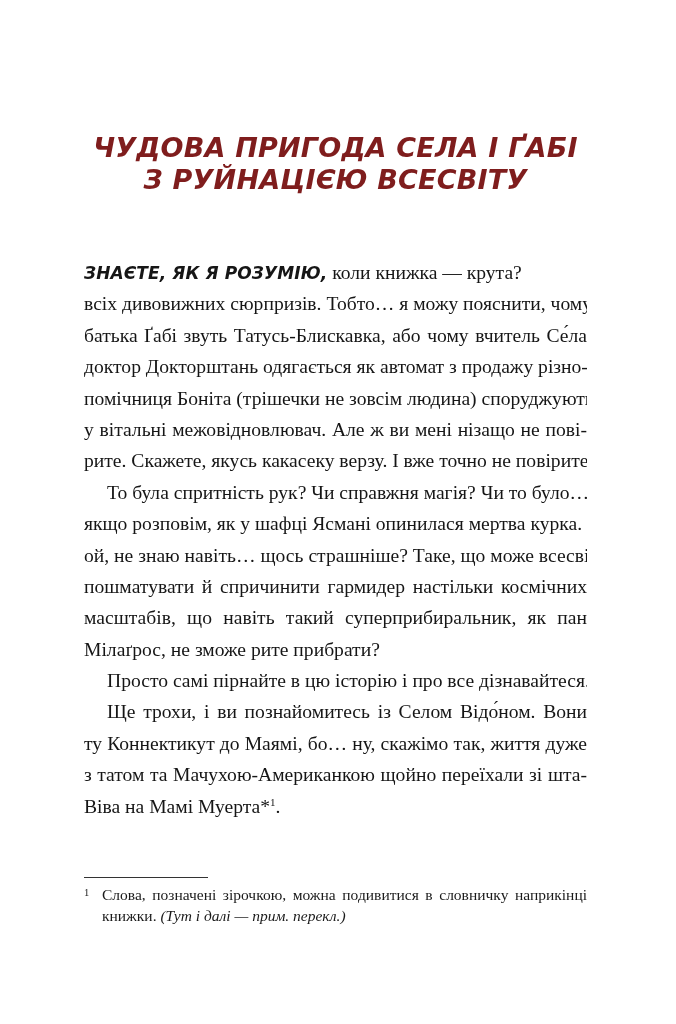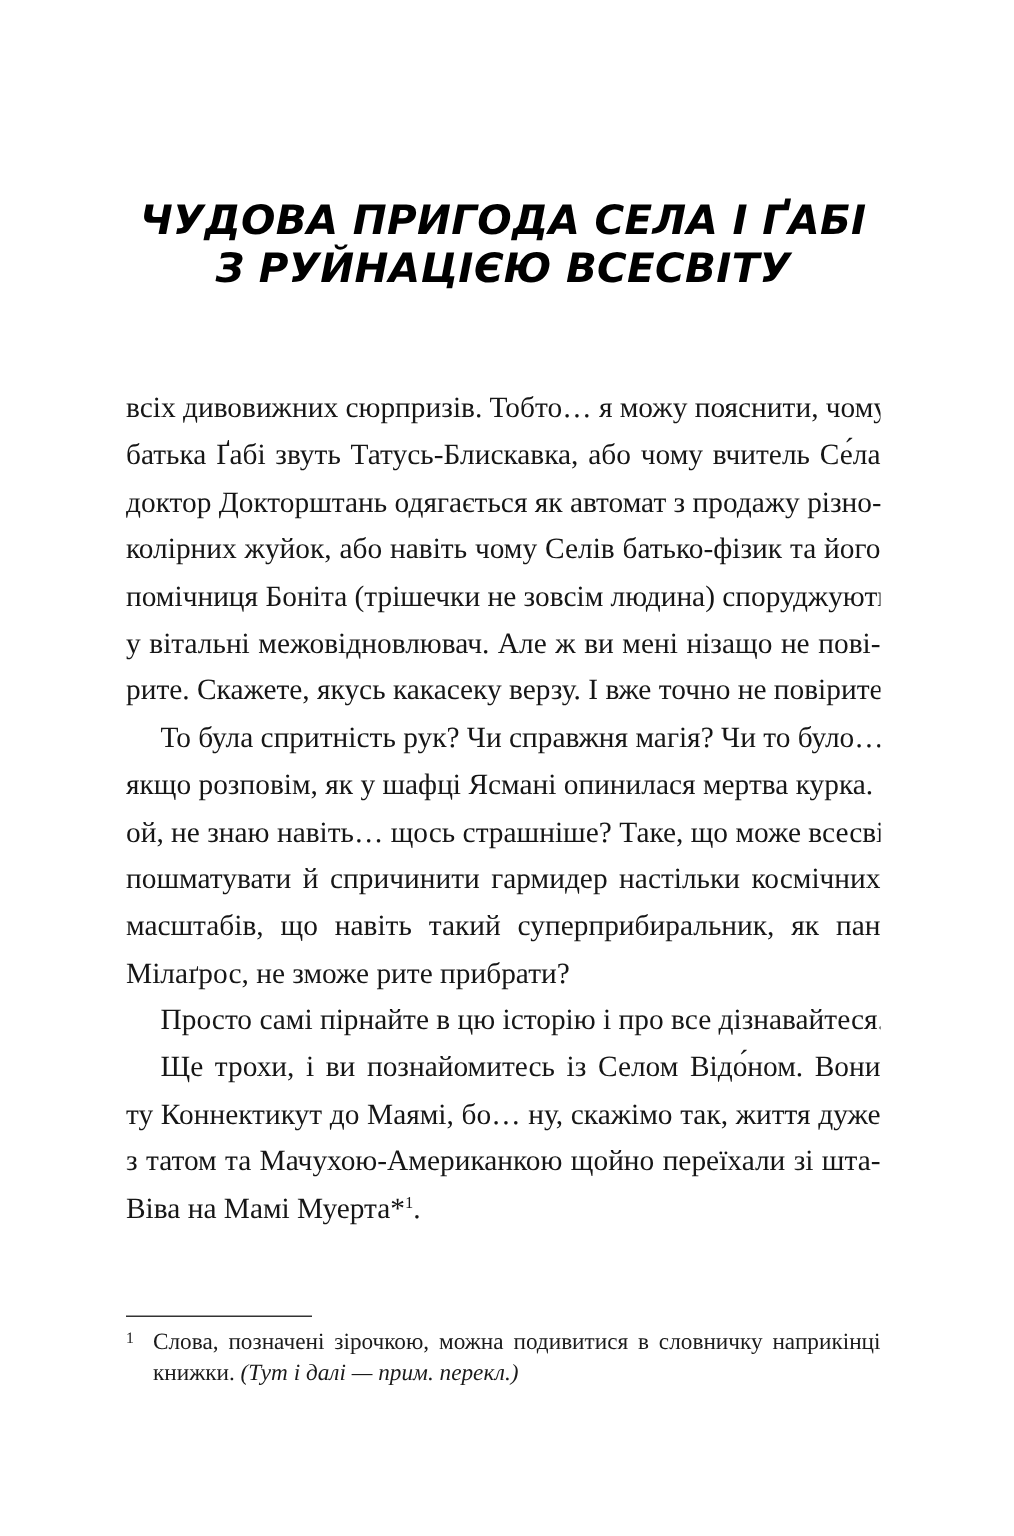--- a/index.html
+++ b/index.html
@@ -26,21 +26,21 @@
       left: 84px;
       top: 132px;
       width: 503px;
       text-align: center;
       font-family: "DejaVu Sans", sans-serif;
       font-weight: bold;
       font-style: italic;
       font-size: 27px;
       line-height: 32px;
       letter-spacing: 0.2px;
-      color: #000000;
+      color: #7f1d1d;
       margin: 0;
     }
     .chapter-title .tline {
       display: block;
       white-space: nowrap;
     }
     .body-text {
       position: absolute;
       left: 84px;
       top: 257px;
@@ -123,25 +123,25 @@
 
 <div class="page">
 
   <h1 class="chapter-title">
     <span class="tline">ЧУДОВА ПРИГОДА СЕЛА І ҐАБІ</span>
     <span class="tline">З РУЙНАЦІЄЮ ВСЕСВІТУ</span>
   </h1>
 
   <div class="body-text">
 
+    <span class="line last"><span class="lead-in">ЗНАЄТЕ, ЯК Я РОЗУМІЮ,</span><span> коли книжка — крута?</span></span>
 
     <span class="line">всіх дивовижних сюрпризів. Тобто… я можу пояснити, чому</span>
     <span class="line">батька Ґабі звуть Татусь-Блискавка, або чому вчитель Се́ла</span>
     <span class="line">доктор Докторштань одягається як автомат з продажу різно-</span>
-    <span class="line">колірних жуйок, або навіть чому Селів батько-фізик та його</span>
     <span class="line">помічниця Боніта (трішечки не зовсім людина) споруджують</span>
     <span class="line">у вітальні межовідновлювач. Але ж ви мені нізащо не пові-</span>
     <span class="line">рите. Скажете, якусь какасеку верзу. І вже точно не повірите,</span>
     <span class="line indent">То була спритність рук? Чи справжня магія? Чи то було…</span>
 
     <span class="line last">якщо розповім, як у шафці Ясмані опинилася мертва курка.</span>
     <span class="line">ой, не знаю навіть… щось страшніше? Таке, що може всесвіт</span>
     <span class="line">пошматувати й спричинити гармидер настільки космічних</span>
     <span class="line">масштабів, що навіть такий суперприбиральник, як пан</span>
     <span class="line last">Мілаґрос, не зможе рите прибрати?</span>

